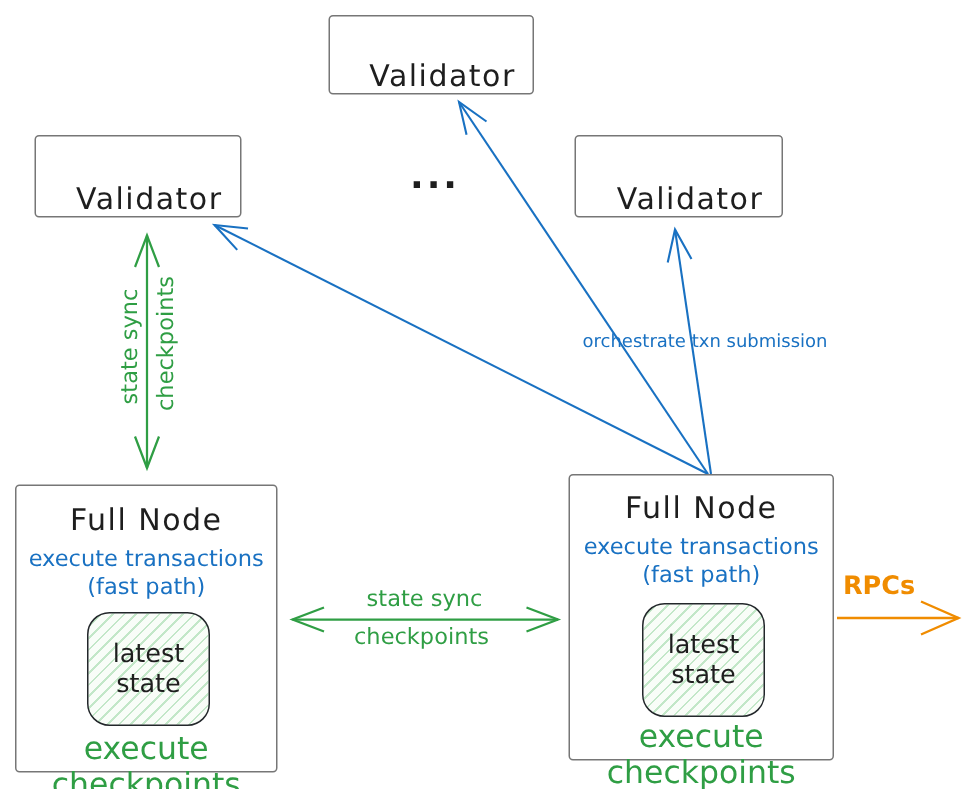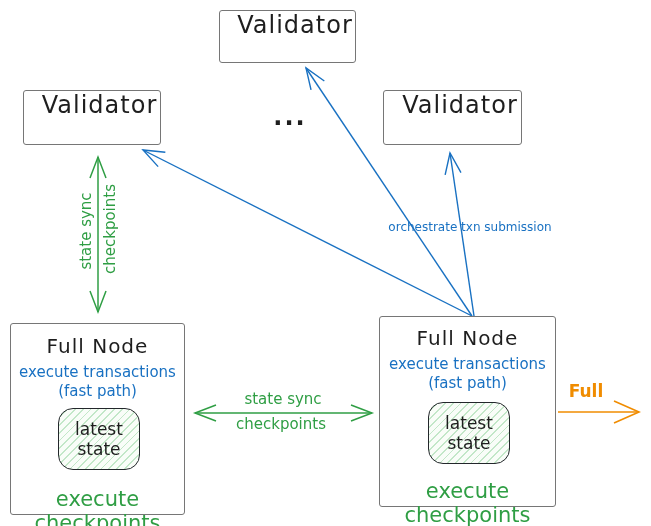--- a/index.html
+++ b/index.html
@@ -17,29 +17,29 @@
   .l-blue{stroke:var(--blue);stroke-width:1.4;}
   .l-orange{stroke:var(--orange);stroke-width:1.6;}
   .node{
     position:absolute;
     border:1.6px solid var(--box-border);
     border-radius:3px;
     background:#ffffff;
     box-sizing:border-box;
   }
   .validator{
-    display:flex;align-items:flex-start;justify-content:center;
-    font-size:24px;letter-spacing:1px;color:var(--ink);padding-left:15px;
+    display:flex;align-items:flex-end;justify-content:center;
+    font-size:20px;letter-spacing:1px;color:var(--ink);padding-left:15px;
   }
   .fullnode{text-align:center;}
   .fn-title{position:absolute;left:0;right:0;font-size:20px;letter-spacing:1px;color:var(--ink);}
   .fn-blue{position:absolute;left:0;right:0;font-size:15px;color:var(--blue);}
   .fn-footer{position:absolute;left:0;right:0;font-size:21px;color:var(--green);}
   .statebox{
-    position:absolute;width:82px;height:62px;box-sizing:border-box;
+    position:absolute;width:82px;height:76px;box-sizing:border-box;
     border:1.6px solid #23272b;border-radius:15px;
     background-color:var(--hatch-bg);
     background-image:repeating-linear-gradient(135deg,
       var(--hatch-line) 0px, var(--hatch-line) 1.3px,
       transparent 1.3px, transparent 5.5px);
     display:flex;flex-direction:column;align-items:center;justify-content:center;
     font-size:17px;line-height:20px;color:var(--ink);
   }
   .edge-label{
     position:absolute;white-space:nowrap;
@@ -118,15 +118,15 @@
   </div>
 
   <div class="edge-label green-t rot" style="left:86px;top:231px;">state sync</div>
   <div class="edge-label green-t rot" style="left:110px;top:229px;">checkpoints</div>
 
   <div class="edge-label green-t" style="left:283px;top:399px;">state sync</div>
   <div class="edge-label green-t" style="left:281px;top:424px;">checkpoints</div>
 
   <div class="edge-label blue-t" style="left:470px;top:227px;font-size:12px;">orchestrate txn submission</div>
 
-  <div class="edge-label orange-t" style="left:586px;top:391px;font-size:17px;font-weight:700;">Full</div>
+  <div class="edge-label orange-t" style="left:586px;top:391px;font-size:17px;font-weight:700;">RPCs</div>
 
 </div>
 
 </body></html>

